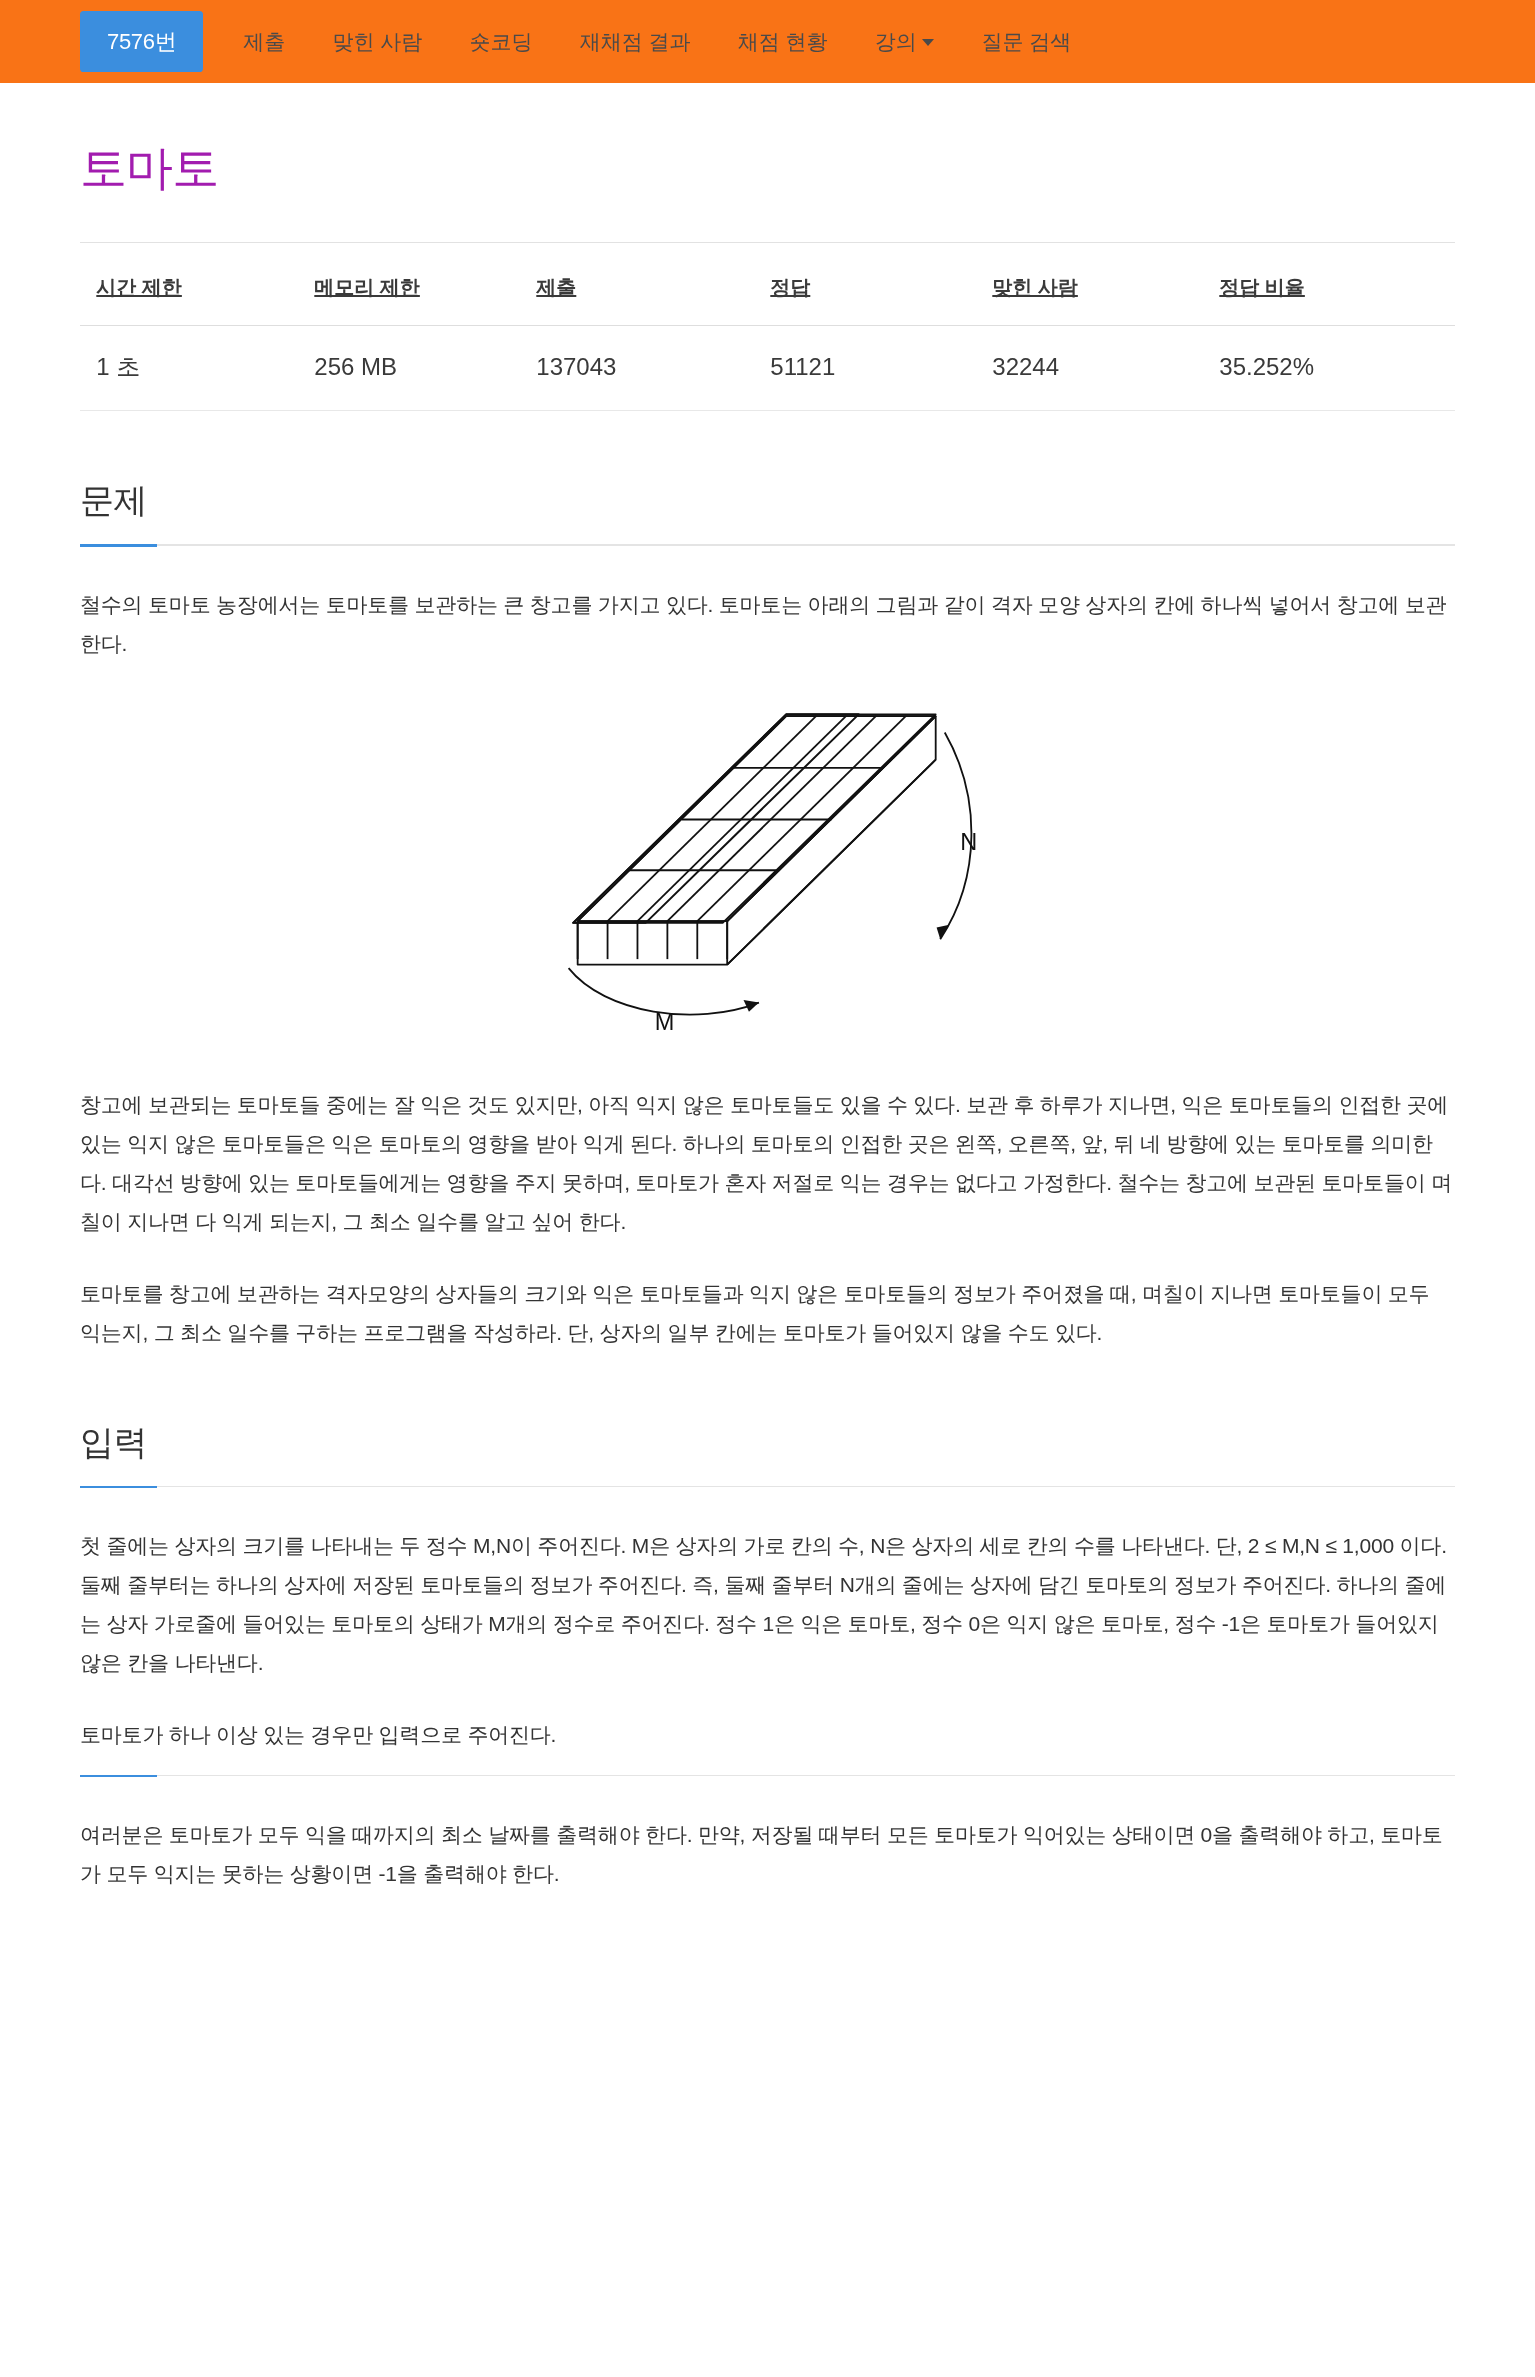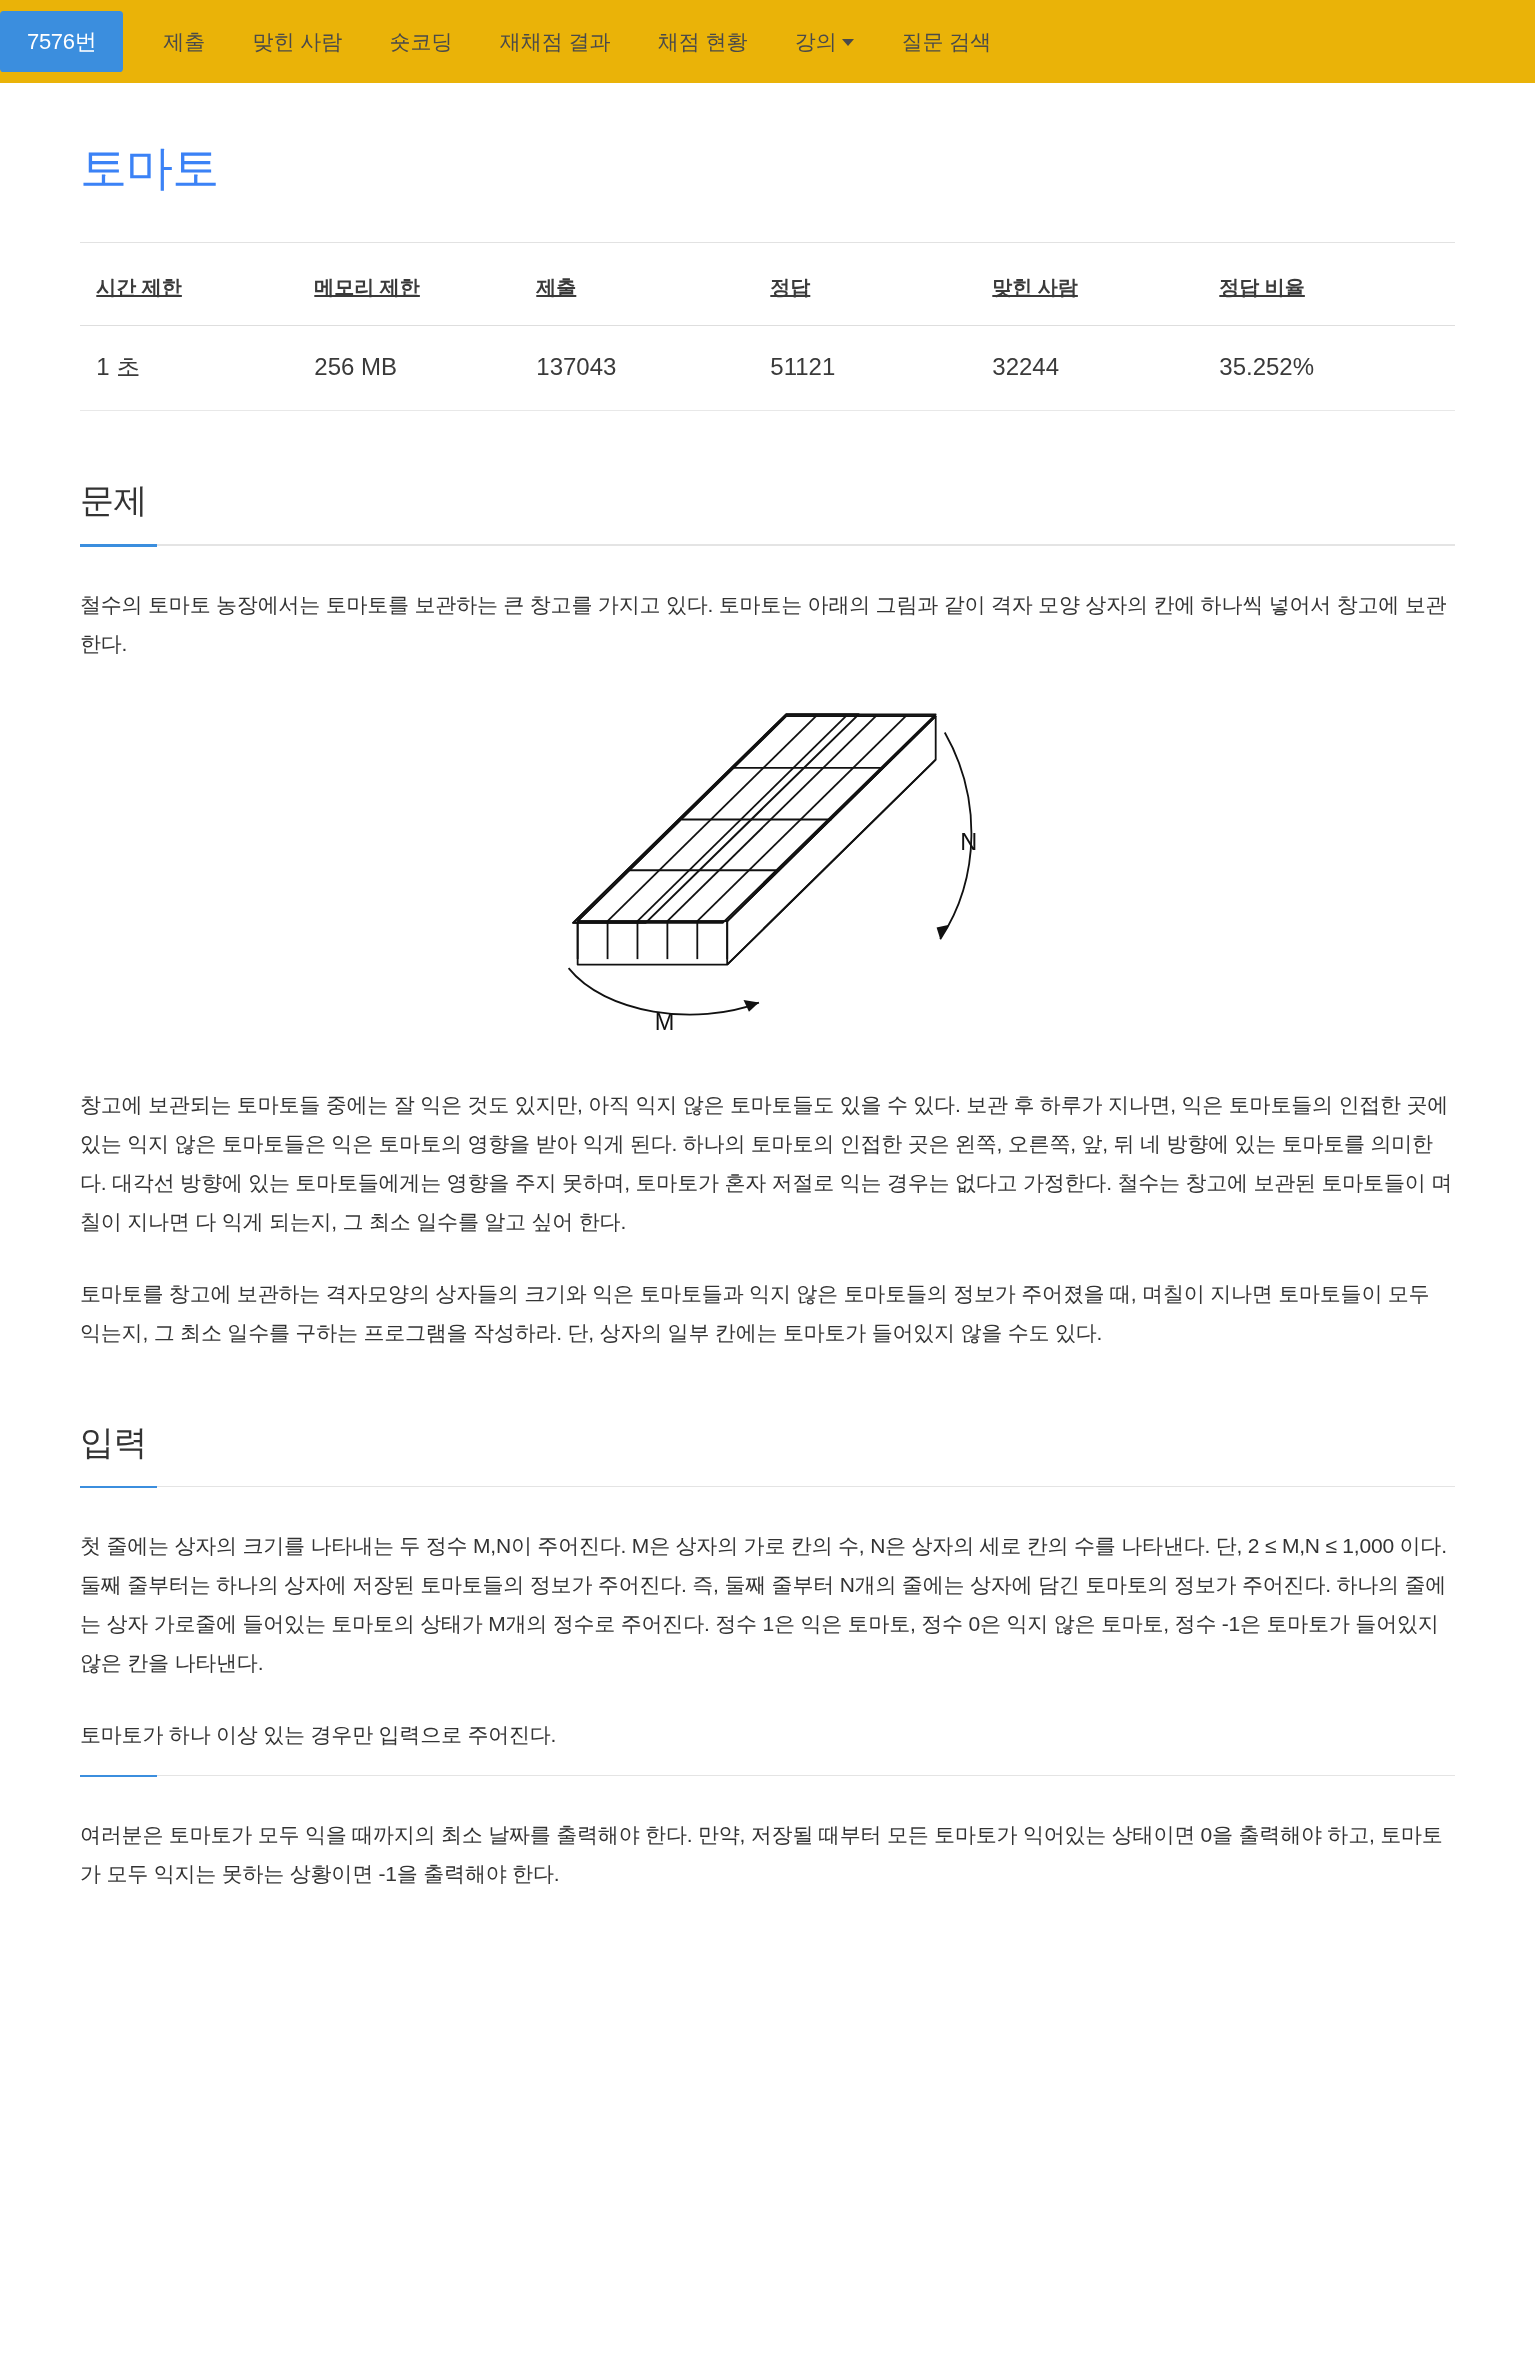--- a/index.html
+++ b/index.html
@@ -17,22 +17,23 @@
   .page {
     width: 1535px;
     padding: 0;
   }
 
   
   .navbar {
     height: 83px;
     display: flex;
     align-items: center;
+    padding-left: 80px;
     padding-right: 36px;
-    background: #eab308;
+    background: #f97316;
   }
   .nav-brand {
     background: #3b8ede;
     color: #ffffff;
     font-size: 22px;
     padding: 15.4px 27px;
     border-radius: 3.6px;
     letter-spacing: -0.3px;
     white-space: nowrap;
   }
@@ -59,21 +60,21 @@
   }
 
   
   .content {
     padding: 0 80px;
   }
 
   h1.title {
     font-size: 47px;
     font-weight: 400;
-    color: #3b82f6;
+    color: #a21caf;
     margin: 54px 0 0 0;
     letter-spacing: -0.9px;
   }
   .title-rule {
     border: 0;
     border-top: 0.9px solid #e2e2e2;
     margin: 42px 0 0 0;
   }
 
   

